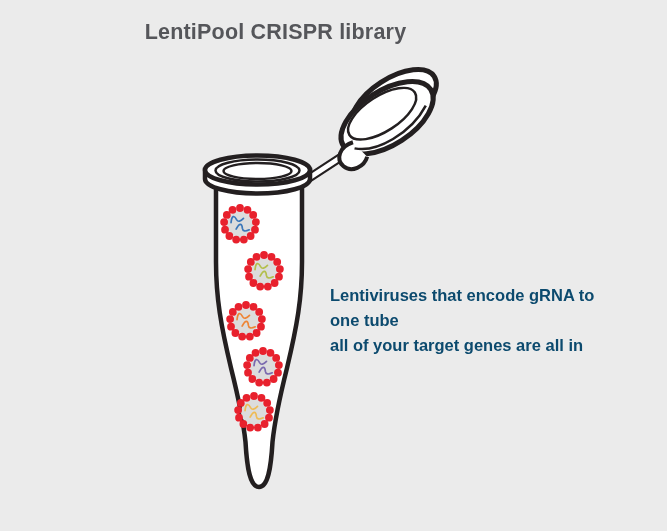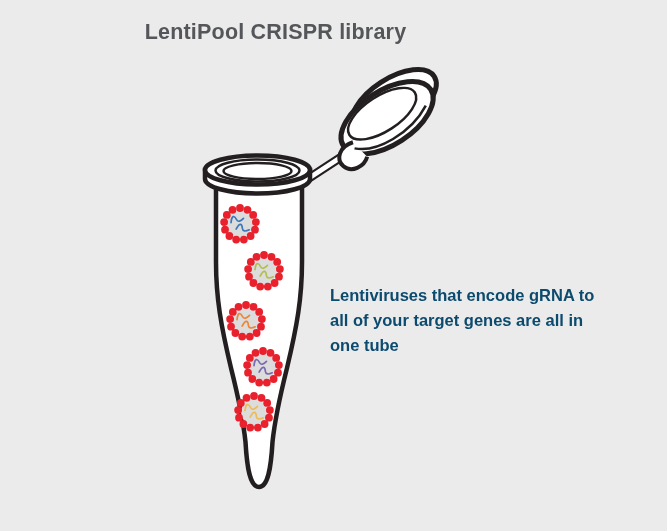--- a/index.html
+++ b/index.html
@@ -159,17 +159,17 @@
     <g>
       <path d="M205,170 L205,179 A52.5,14.5 0 0 0 310,179 L310,170 Z" fill="#ffffff" stroke="#231f20" stroke-width="4.5"></path>
       <ellipse cx="257.5" cy="170" rx="52.5" ry="14.5" fill="#ffffff" stroke="#231f20" stroke-width="4.5"></ellipse>
       <ellipse cx="257.5" cy="170.5" rx="42" ry="11" fill="#ffffff" stroke="#231f20" stroke-width="2.5"></ellipse>
       <ellipse cx="257.5" cy="171" rx="34" ry="8" fill="#ffffff" stroke="#231f20" stroke-width="2.5"></ellipse>
     </g>
   </svg>
 
   <div class="annotation">
     <div>Lentiviruses that encode gRNA to</div>
+    <div>one tube</div>
     <div>all of your target genes are all in</div>
-    <div>one tube</div>
   </div>
 
 </div>
 
 </body></html>

